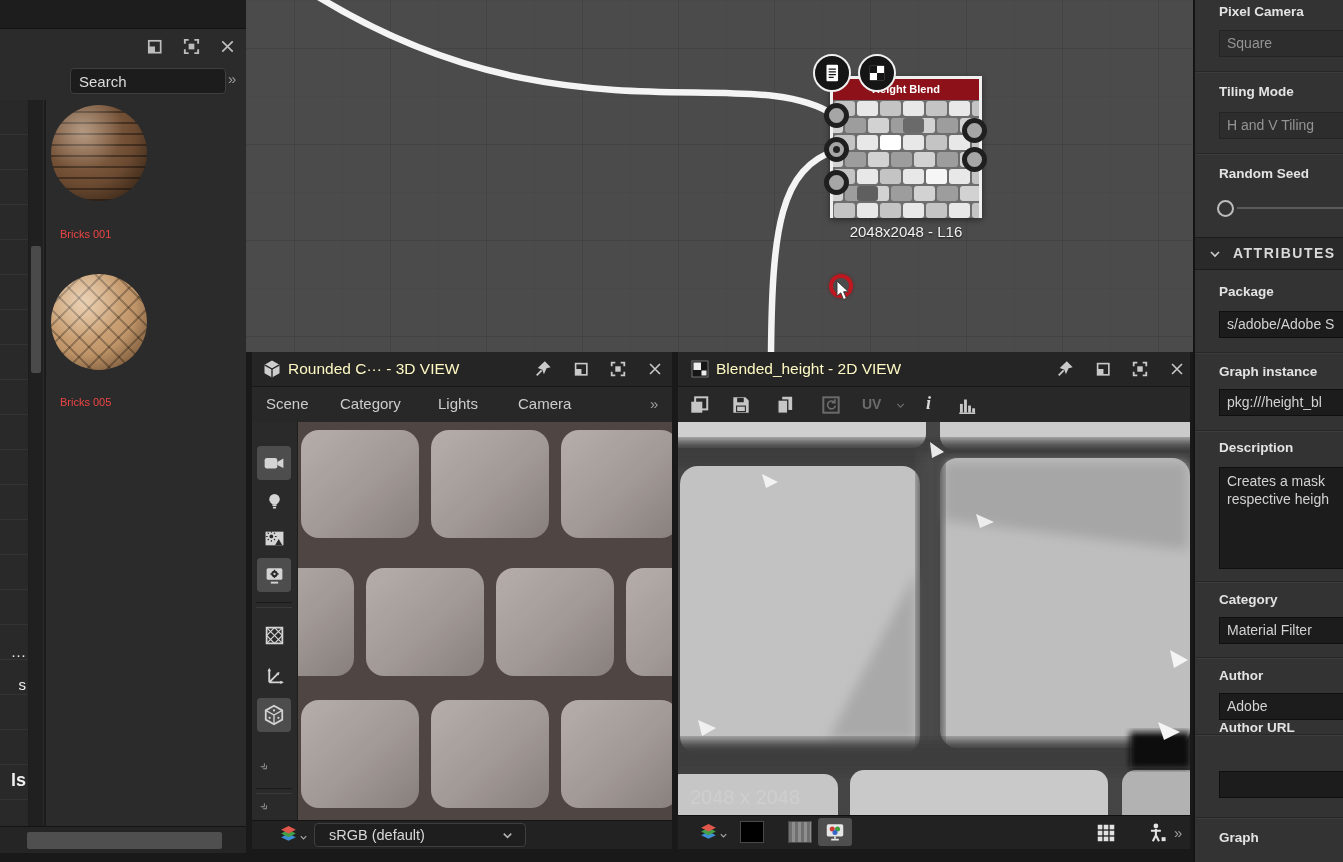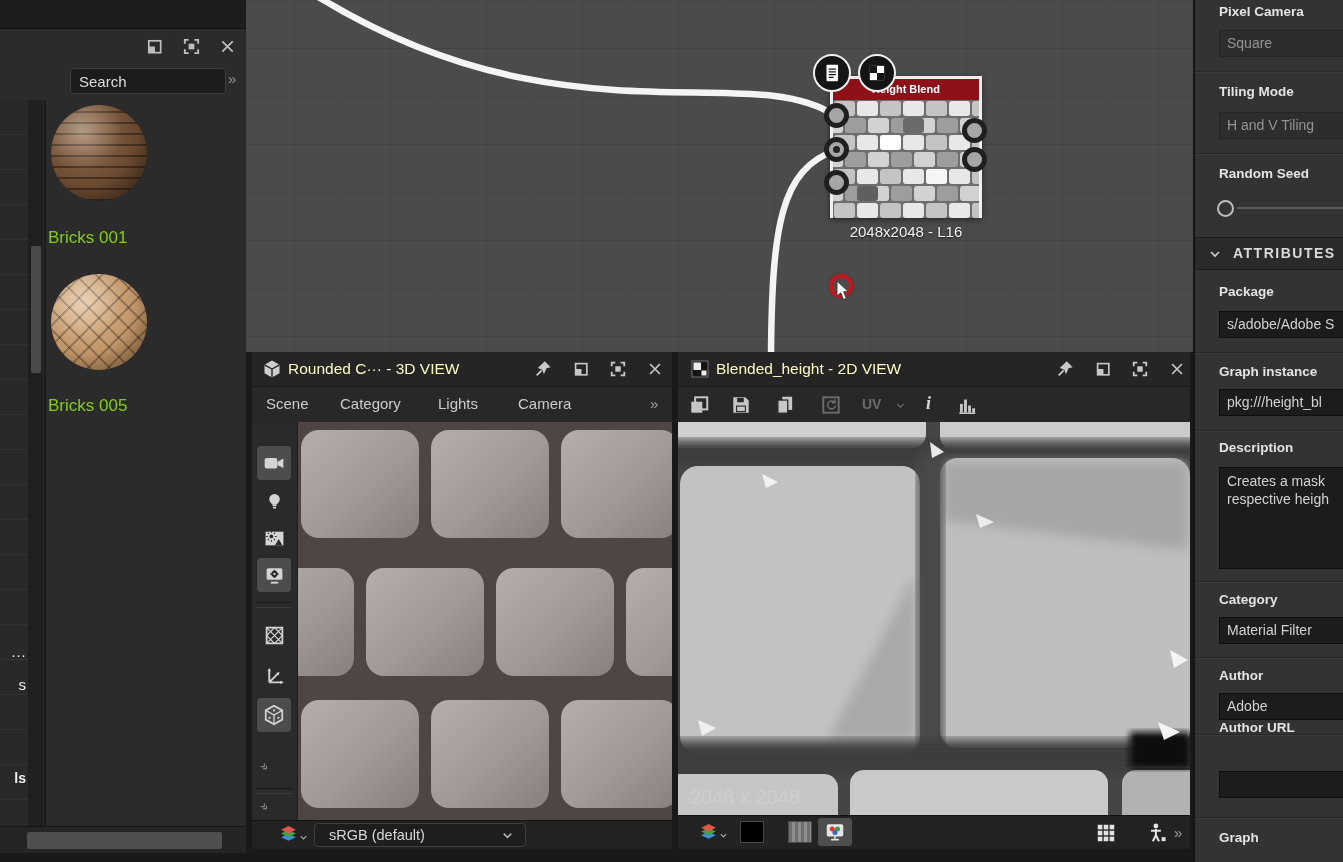--- a/index.html
+++ b/index.html
@@ -37,21 +37,21 @@
     background:
       radial-gradient(circle at 32% 26%, rgba(255,255,255,.30), rgba(255,255,255,0) 42%),
       repeating-linear-gradient(0deg, rgba(0,0,0,.38) 0 2px, transparent 2px 11px),
       radial-gradient(circle at 36% 32%, #96704f, #6b4a31 55%, #2c1d10 94%);}
   .sphere2{left:51px;top:274px;
     background:
       radial-gradient(circle at 32% 26%, rgba(255,255,255,.32), rgba(255,255,255,0) 42%),
       repeating-linear-gradient(45deg, rgba(0,0,0,.25) 0 2px, transparent 2px 14px),
       repeating-linear-gradient(-45deg, rgba(0,0,0,.25) 0 2px, transparent 2px 14px),
       radial-gradient(circle at 36% 32%, #e2bd93, #bf9468 55%, #64472c 94%);}
-  .lib-label{position:absolute;left:48px;color:#84cc16;font-size:17px;}
+  .lib-label{position:absolute;left:60px;color:#ef4444;font-size:11px;}
   .lib-hscroll{left:0;top:826px;width:246px;height:26px;background:#252525;border-top:1px solid #141414;}
   .lib-hthumb{position:absolute;left:27px;top:5px;width:195px;height:17px;background:#4f4f4f;border-radius:2px;}
 
   
   #graph{left:246px;top:0;width:947px;height:352px;background:#4b4b4b;overflow:hidden;
     background-image:
       linear-gradient(rgba(0,0,0,.10) 1px, transparent 1px),
       linear-gradient(90deg, rgba(0,0,0,.10) 1px, transparent 1px),
       linear-gradient(rgba(255,255,255,.035) 1px, transparent 1px),
       linear-gradient(90deg, rgba(255,255,255,.035) 1px, transparent 1px);
@@ -312,21 +312,21 @@
   <div class="abs lib-search-row">
     <div class="search-box">
       <input type="text" placeholder="Search" style="">
     </div>
     <div class="lib-expand">»</div>
   </div>
 
   <div class="abs lib-minicol">
     <div class="lib-frag" style="top:546px">···</div>
     <div class="lib-frag" style="top:576px">s</div>
-    <div class="lib-frag" style="top:670px;font-weight:bold;font-size:14px">ls</div>
+    <div class="lib-frag" style="top:670px;font-weight:bold;font-size:18px">ls</div>
   </div>
   <div class="abs lib-vscroll">
     <div class="lib-vthumb"></div>
   </div>
   <div class="abs lib-divider"></div>
 
   <div class="sphere sphere1"></div>
   <div class="lib-label" style="top:228px">Bricks 001</div>
   <div class="sphere sphere2"></div>
   <div class="lib-label" style="top:396px">Bricks 005</div>

